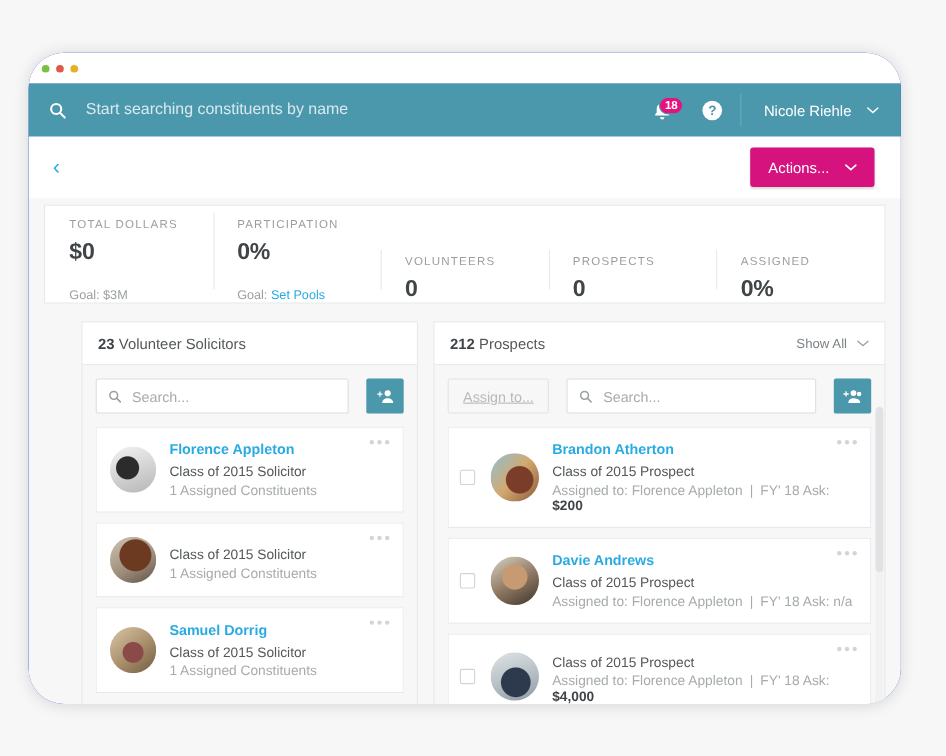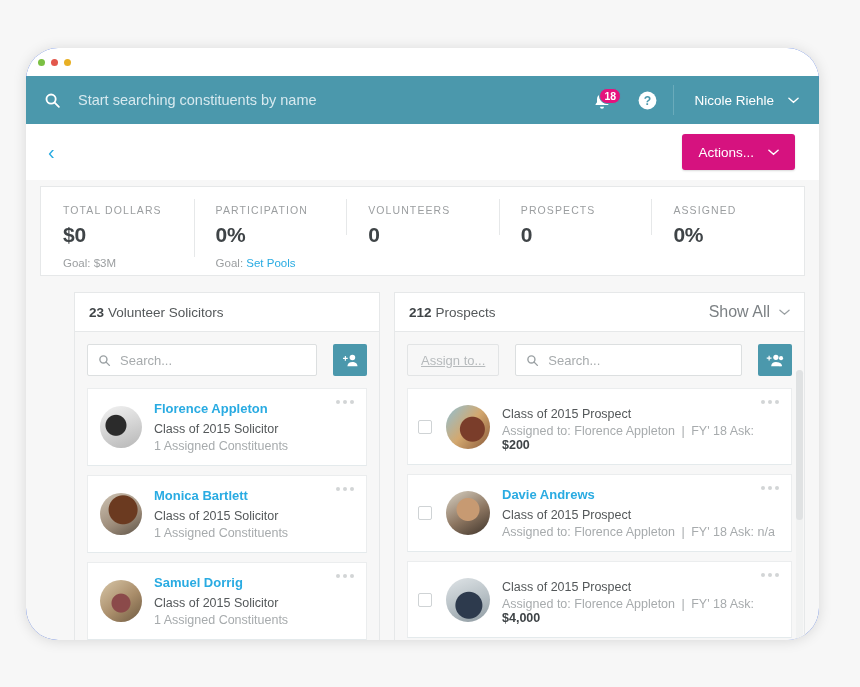--- a/index.html
+++ b/index.html
@@ -118,60 +118,60 @@
     padding: 6px 14px 0 14px;
     height: calc(100% - 132px);
   }
 
   
   #stats-card {
     background: #ffffff;
     border: 1px solid #e6e8e9;
     height: 90px;
     display: flex;
-    align-items: flex-start;
+    align-items: flex-end;
     margin-bottom: 16px;
   }
   .stat {
     flex: 1;
     padding: 17px 0 0 22px;
     position: relative;
   }
   .stat + .stat::before {
     content: "";
     position: absolute; left: 0; top: 12px; bottom: 12px;
     width: 1px; background: #e6e8e9;
   }
   .stat-label {
     font-size: 10.5px; letter-spacing: 1.1px;
     color: #9b9ea0; text-transform: uppercase;
   }
   .stat-value {
     font-size: 21px; color: #3f4447; font-weight: bold;
     margin-top: 7px; letter-spacing: -0.2px;
   }
-  .stat-sub { font-size: 11.5px; color: #9b9ea0; margin-top: 10px; }
+  .stat-sub { font-size: 11.5px; color: #9b9ea0; margin-top: 22px; }
   .stat-sub a { color: #29abe2; text-decoration: none; cursor: pointer; }
 
   
   #columns { display: flex; gap: 14px; height: 360px; padding-left: 34px; }
   #left-panel  { width: 306px; display: flex; flex-direction: column; }
   #right-panel { flex: 1; display: flex; flex-direction: column; position: relative; }
 
   .panel-head {
     background: #ffffff;
     border: 1px solid #e6e8e9;
     height: 40px;
     display: flex; align-items: center;
     padding: 0 14px;
     font-size: 13.5px; color: #54585a;
   }
   .panel-head b { font-weight: bold; margin-right: 4px; color: #3f4447; }
   #show-all {
-    margin-left: auto; color: #7c8184; font-size: 16px;
+    margin-left: auto; color: #7c8184; font-size: 12px;
     display: flex; align-items: center; gap: 9px; cursor: pointer;
   }
 
   .panel-body {
     background: #f7f7f7;
     border-left: 1px solid #e6e8e9;
     border-right: 1px solid #e6e8e9;
     border-bottom: 1px solid #e6e8e9;
     flex: 1;
     padding: 12px;
@@ -394,21 +394,20 @@
                 </div>
                 <div class="kebab">
                   <span></span>
                   <span></span>
                   <span></span>
                 </div>
               </div>
               <div class="card">
                 <div class="avatar av2"></div>
                 <div class="info">
-                  <div class="c-name">Monica Bartlett</div>
                   <div class="c-role">Class of 2015 Solicitor</div>
                   <div class="c-meta">1 Assigned Constituents</div>
                 </div>
                 <div class="kebab">
                   <span></span>
                   <span></span>
                   <span></span>
                 </div>
               </div>
               <div class="card">
@@ -457,20 +456,21 @@
                 <path d="M17 16.3c0-2.4-.8-4-2-4.9 3 .1 5.3 1.7 5.3 4.9z"></path>
                 <path d="M3.2 3h1.5v2.3H7v1.5H4.7V9H3.2V6.8H.9V5.3h2.3z"></path>
               </svg>
             </button>
           </div>
           <div id="prospect-list">
               <div class="card prospect-card">
                 <div class="pcheck"></div>
                 <div class="avatar av5"></div>
                 <div class="info">
+                  <div class="c-name">Brandon Atherton</div>
                   <div class="c-role">Class of 2015 Prospect</div>
                   <div class="c-meta"><span>Assigned to: Florence Appleton</span><span class="sep">&nbsp;|&nbsp;</span><span>FY' 18 Ask:</span> <span class="strong">$200</span></div>
                 </div>
                 <div class="kebab">
                   <span></span>
                   <span></span>
                   <span></span>
                 </div>
               </div>
               <div class="card prospect-card">

